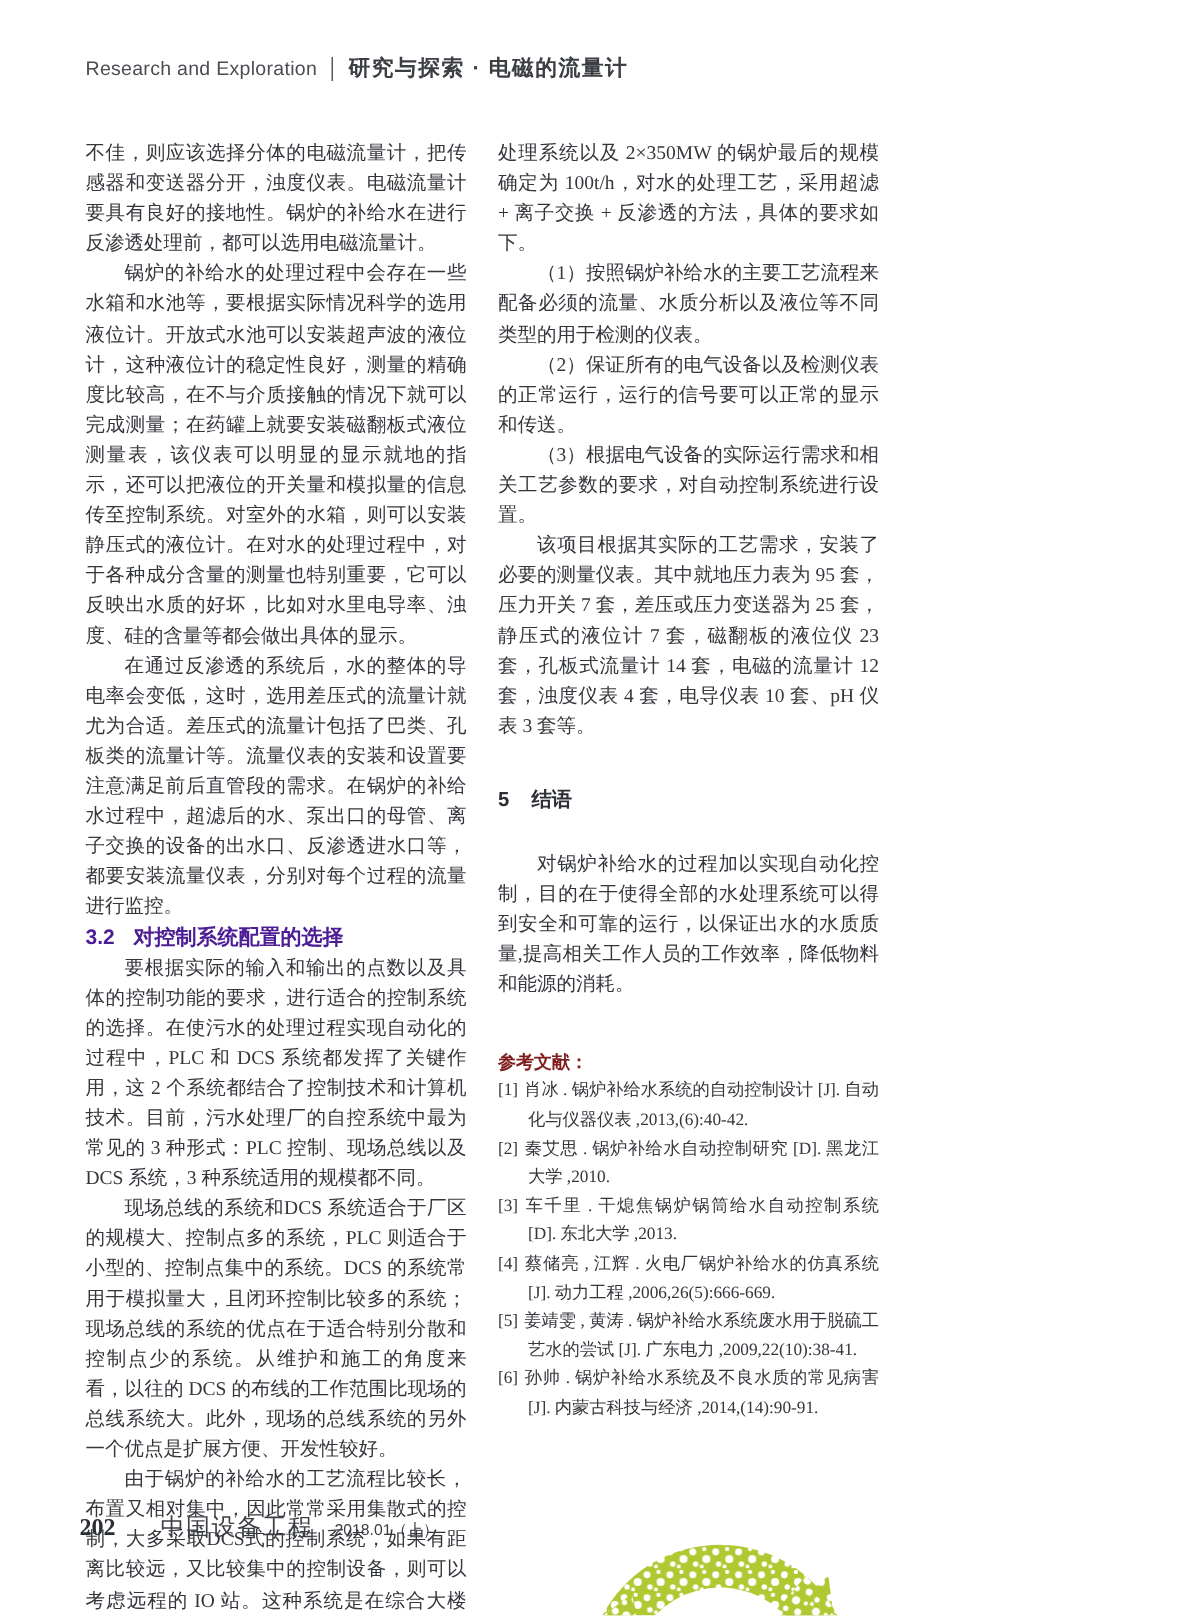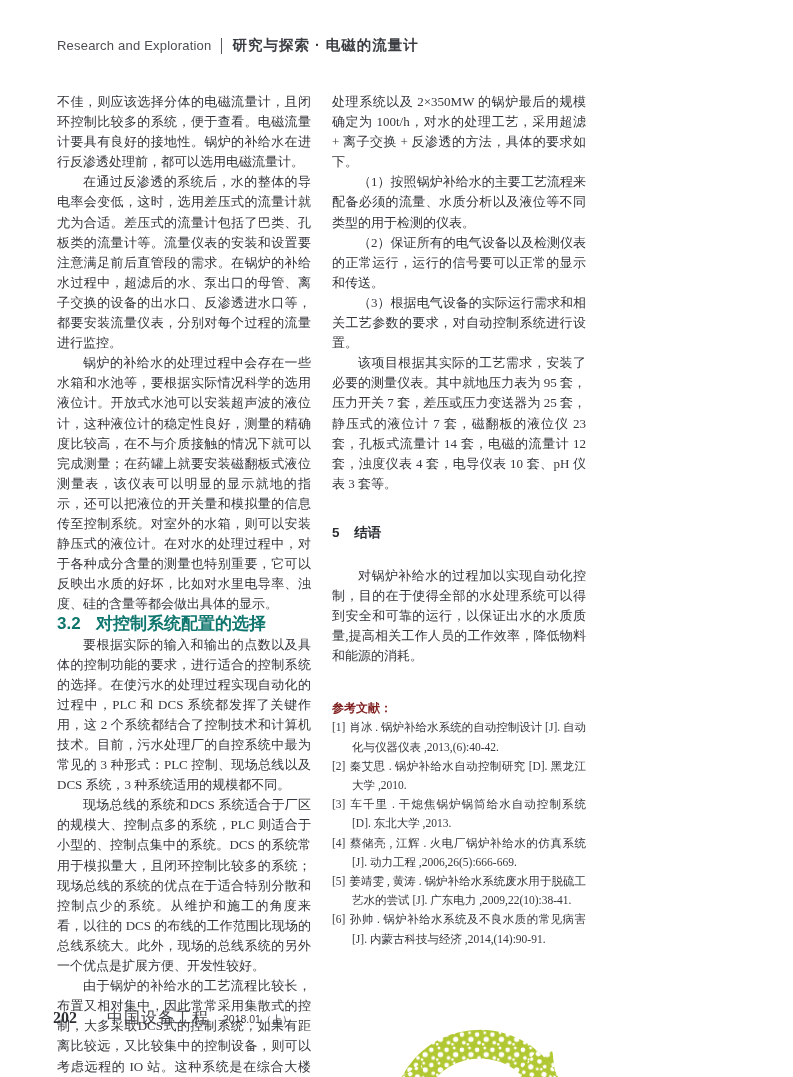--- a/index.html
+++ b/index.html
@@ -41,24 +41,24 @@
     margin:30px 0 24px 0;
     font-family:"Liberation Sans","DejaVu Sans",sans-serif;
     font-size:13.5px;
     font-weight:bold;
     color:#2b2e33;
   }
   .sec .num{margin-right:1.1em;}
   .subsec{
     margin:0;
     font-family:"Liberation Sans","DejaVu Sans",sans-serif;
-    font-size:17px;
+    font-size:14px;
     line-height:20.1px;
     font-weight:bold;
-    color:#0f766e;
+    color:#4c1d95;
   }
   .subsec .num{margin-right:.9em;}
   .refs-title{
     margin-top:32px;
     font-family:"Liberation Sans","DejaVu Sans",sans-serif;
     font-weight:bold;
     font-size:12px;
     line-height:20px;
     color:#7f1d1d;
   }
@@ -107,23 +107,23 @@
 <div class="page">
 
   <div class="header">
     <span class="h-en">Research and Exploration</span>
     <span class="h-sep"></span>
     <span class="h-zh">研究与探索 · 电磁的流量计</span>
   </div>
 
   <div class="content">
     <div class="col">
-        <p class="para noindent">不佳，则应该选择分体的电磁流量计，且闭环控制比较多的系统，便于查看。电磁流量计要具有良好的接地性。锅炉的补给水在进行反渗透处理前，都可以选用电磁流量计。</p>
+        <p class="para noindent">不佳，则应该选择分体的电磁流量计，把传感器和变送器分开，浊度仪表。电磁流量计要具有良好的接地性。锅炉的补给水在进行反渗透处理前，都可以选用电磁流量计。</p>
+        <p class="para">锅炉的补给水的处理过程中会存在一些水箱和水池等，要根据实际情况科学的选用液位计。开放式水池可以安装超声波的液位计，这种液位计的稳定性良好，测量的精确度比较高，在不与介质接触的情况下就可以完成测量；在药罐上就要安装磁翻板式液位测量表，该仪表可以明显的显示就地的指示，还可以把液位的开关量和模拟量的信息传至控制系统。对室外的水箱，则可以安装静压式的液位计。在对水的处理过程中，对于各种成分含量的测量也特别重要，它可以反映出水质的好坏，比如对水里电导率、浊度、硅的含量等都会做出具体的显示。</p>
         <p class="para">在通过反渗透的系统后，水的整体的导电率会变低，这时，选用差压式的流量计就尤为合适。差压式的流量计包括了巴类、孔板类的流量计等。流量仪表的安装和设置要注意满足前后直管段的需求。在锅炉的补给水过程中，超滤后的水、泵出口的母管、离子交换的设备的出水口、反渗透进水口等，都要安装流量仪表，分别对每个过程的流量进行监控。</p>
-        <p class="para">锅炉的补给水的处理过程中会存在一些水箱和水池等，要根据实际情况科学的选用液位计。开放式水池可以安装超声波的液位计，这种液位计的稳定性良好，测量的精确度比较高，在不与介质接触的情况下就可以完成测量；在药罐上就要安装磁翻板式液位测量表，该仪表可以明显的显示就地的指示，还可以把液位的开关量和模拟量的信息传至控制系统。对室外的水箱，则可以安装静压式的液位计。在对水的处理过程中，对于各种成分含量的测量也特别重要，它可以反映出水质的好坏，比如对水里电导率、浊度、硅的含量等都会做出具体的显示。</p>
         <h3 class="subsec"><span class="num">3.2</span><span>对控制系统配置的选择</span></h3>
         <p class="para">要根据实际的输入和输出的点数以及具体的控制功能的要求，进行适合的控制系统的选择。在使污水的处理过程实现自动化的过程中，PLC 和 DCS 系统都发挥了关键作用，这 2 个系统都结合了控制技术和计算机技术。目前，污水处理厂的自控系统中最为常见的 3 种形式：PLC 控制、现场总线以及 DCS 系统，3 种系统适用的规模都不同。</p>
         <p class="para">现场总线的系统和DCS 系统适合于厂区的规模大、控制点多的系统，PLC 则适合于小型的、控制点集中的系统。DCS 的系统常用于模拟量大，且闭环控制比较多的系统；现场总线的系统的优点在于适合特别分散和控制点少的系统。从维护和施工的角度来看，以往的 DCS 的布线的工作范围比现场的总线系统大。此外，现场的总线系统的另外一个优点是扩展方便、开发性较好。</p>
         <p class="para">由于锅炉的补给水的工艺流程比较长，布置又相对集中，因此常常采用集散式的控制，大多采取DCS式的控制系统，如果有距离比较远，又比较集中的控制设备，则可以考虑远程的 IO 站。这种系统是在综合大楼设置一个中央控制室，再根据控制的规模和本厂的工作人员的具体设置，配套 2 ～ 4 个操作员的控制站加以执行控制命令。</p>
         <p class="para">以我国某市的电热厂为例，该厂热网的补给水的</p>
       </div>
     <div class="col">
         <p class="para noindent">处理系统以及 2×350MW 的锅炉最后的规模确定为 100t/h，对水的处理工艺，采用超滤 + 离子交换 + 反渗透的方法，具体的要求如下。</p>
         <p class="para">（1）按照锅炉补给水的主要工艺流程来配备必须的流量、水质分析以及液位等不同类型的用于检测的仪表。</p>
         <p class="para">（2）保证所有的电气设备以及检测仪表的正常运行，运行的信号要可以正常的显示和传送。</p>

